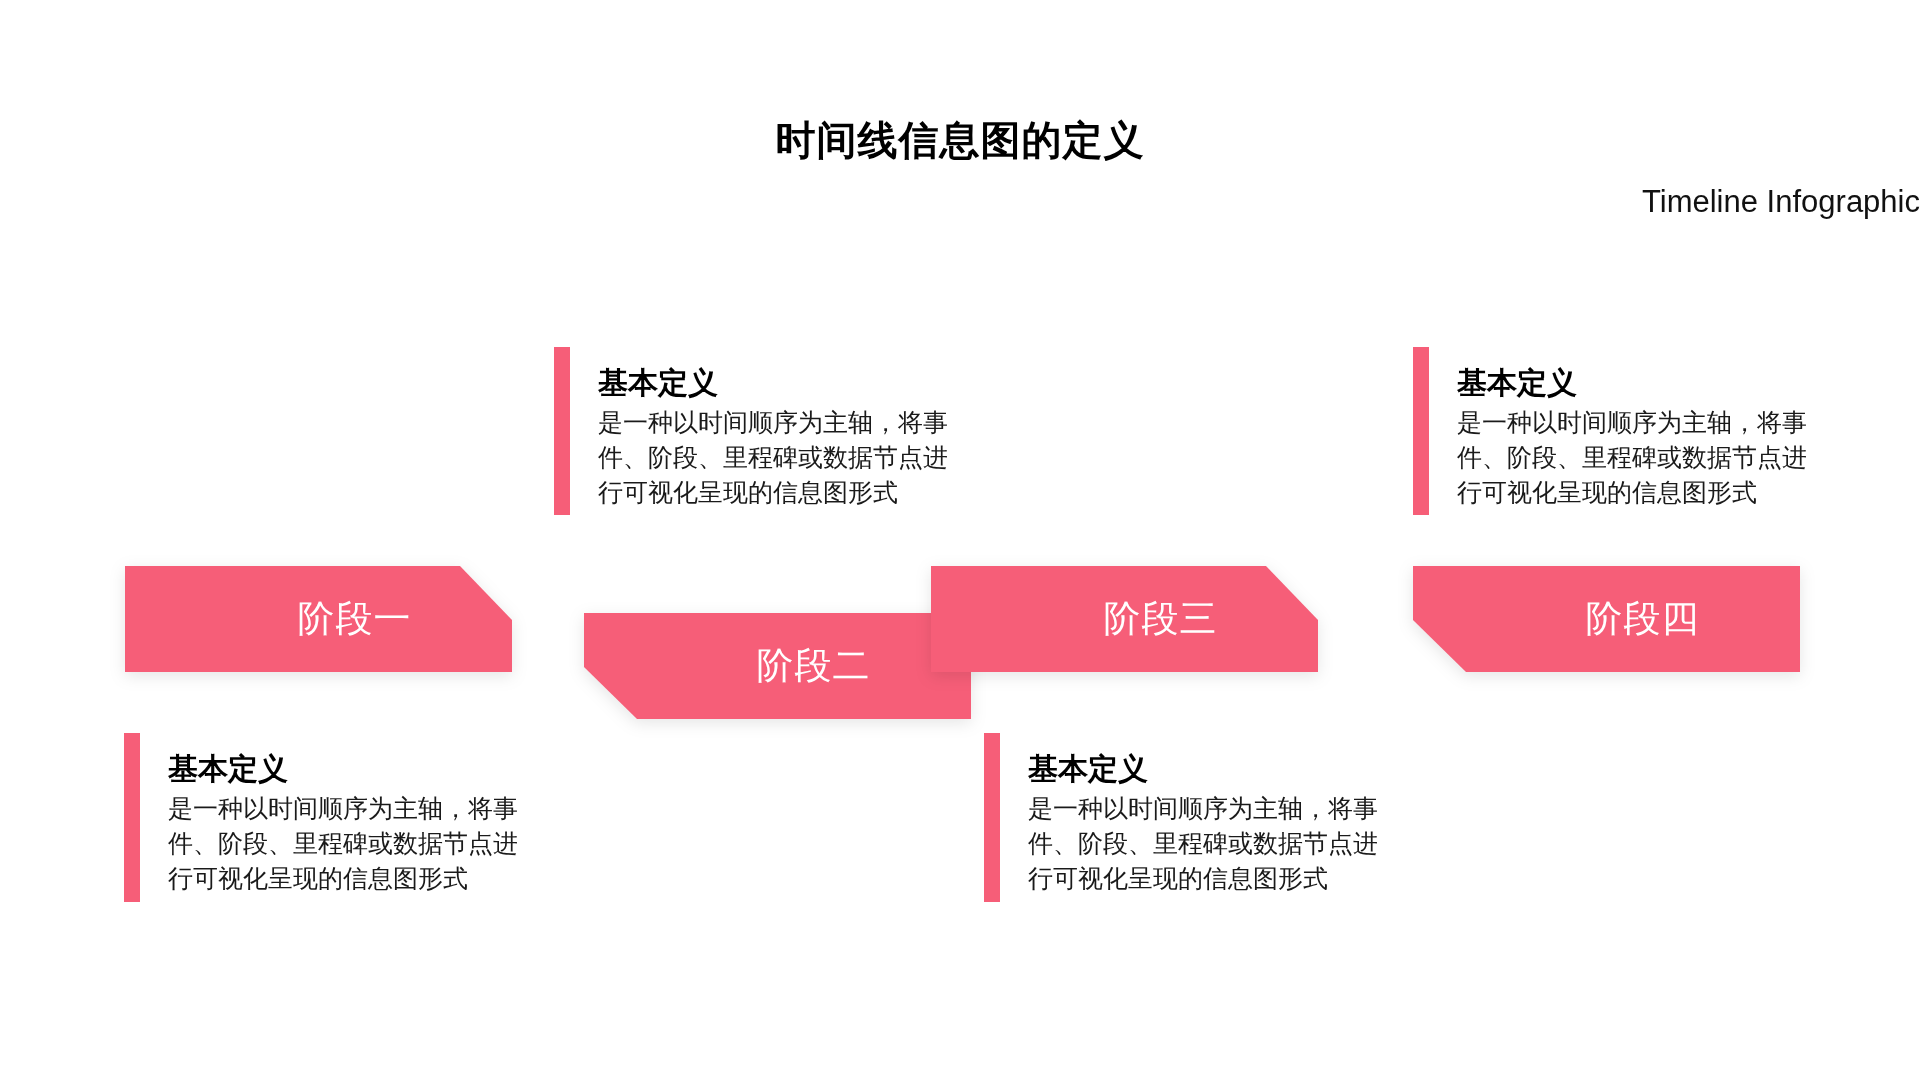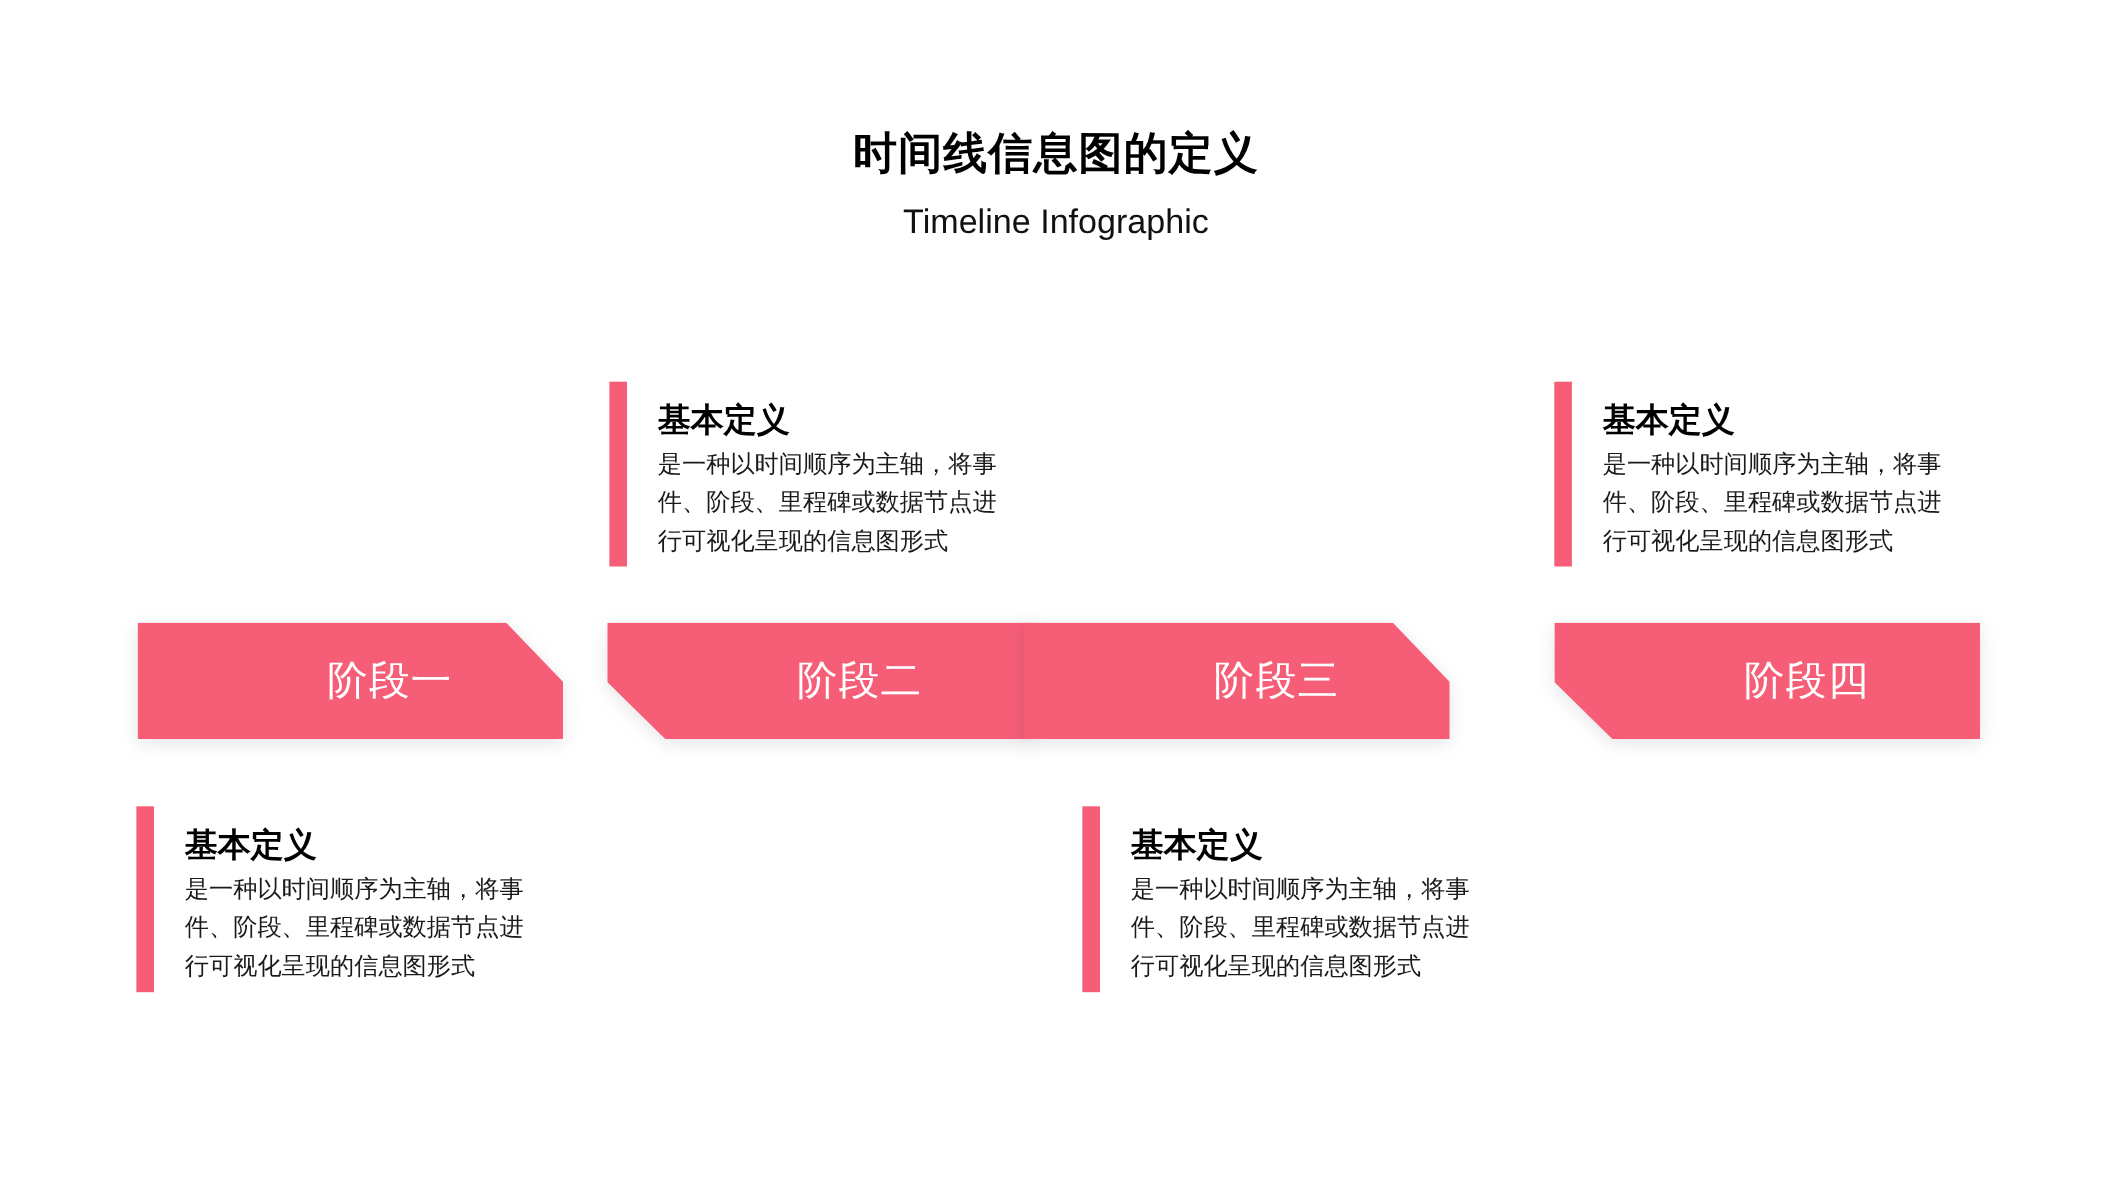--- a/index.html
+++ b/index.html
@@ -25,21 +25,21 @@
       font-weight: bold;
       line-height: 64px;
       color: #000000;
       letter-spacing: 1px;
     }
     .subtitle {
       position: absolute;
       left: 0;
       top: 184px;
       width: 1920px;
-      text-align: center;
+      text-align: right;
       font-family: "Liberation Sans", sans-serif;
       font-size: 31px;
       line-height: 36px;
       color: #111111;
     }
     .stage {
       position: absolute;
       top: 566px;
       width: 387px;
       height: 106px;
@@ -92,40 +92,40 @@
       line-height: 36px;
       color: #000000;
       white-space: nowrap;
       text-align: right;
     }
     .info-body {
       position: absolute;
       left: 44px;
       top: 58px;
       width: 350px;
-      font-size: 22px;
+      font-size: 25px;
       line-height: 35px;
       color: #1a1a1a;
     }
     .info-body span {
       display: block;
       white-space: nowrap;
     }
   </style>
 </head>
 <body>
 
 <div class="title">时间线信息图的定义</div>
 <div class="subtitle">Timeline Infographic</div>
 
 <div class="stage cut-tr" style="left:125px;">
   <div class="stage-shape"></div>
   <div class="stage-label">阶段一</div>
 </div>
-<div class="stage cut-bl" style="left:552px;">
+<div class="stage cut-bl" style="left:584px;margin-top:47px;">
   <div class="stage-shape"></div>
   <div class="stage-label">阶段二</div>
 </div>
 <div class="stage cut-tr" style="left:931px;">
   <div class="stage-shape"></div>
   <div class="stage-label">阶段三</div>
 </div>
 <div class="stage cut-bl" style="left:1413px;font-family:Liberation Mono, monospace;">
   <div class="stage-shape"></div>
   <div class="stage-label">阶段四</div>

